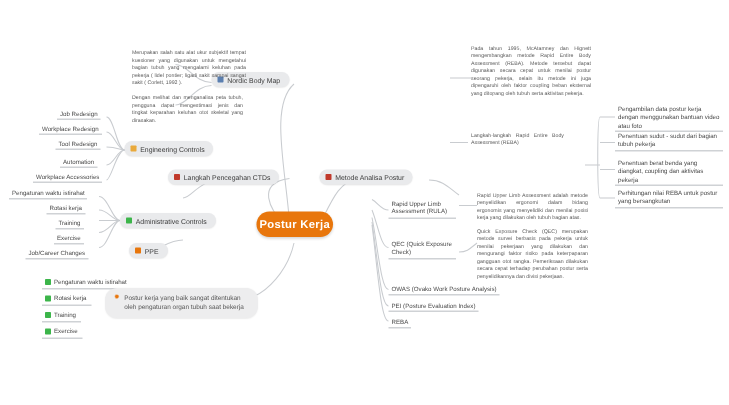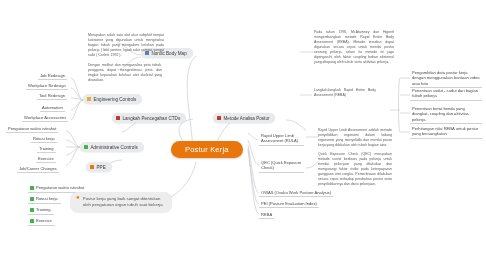--- a/index.html
+++ b/index.html
@@ -10,21 +10,21 @@
     position:relative;
   }
   #canvas{position:absolute;inset:0;}
   svg.links{position:absolute;left:0;top:0;width:486px;height:270px;pointer-events:none;}
 
   .node{position:absolute;box-sizing:border-box;}
 
   
   .central{
     background:#E8760C;color:#fff;border-radius:11px;
-    padding:4px 14px;font-size:7.5px;font-weight:normal;
+    padding:4px 2px;font-size:7.5px;font-weight:bold;
     letter-spacing:.2px;white-space:nowrap;
     box-shadow:0 1px 2px rgba(0,0,0,.18);
   }
 
   
   .main{
     background:#E9EAEC;border-radius:8px;
     padding:2.5px 6px 2.5px 4px;
     font-size:4.6px;color:#3a3a3a;white-space:nowrap;
     display:flex;align-items:center;gap:2.5px;

